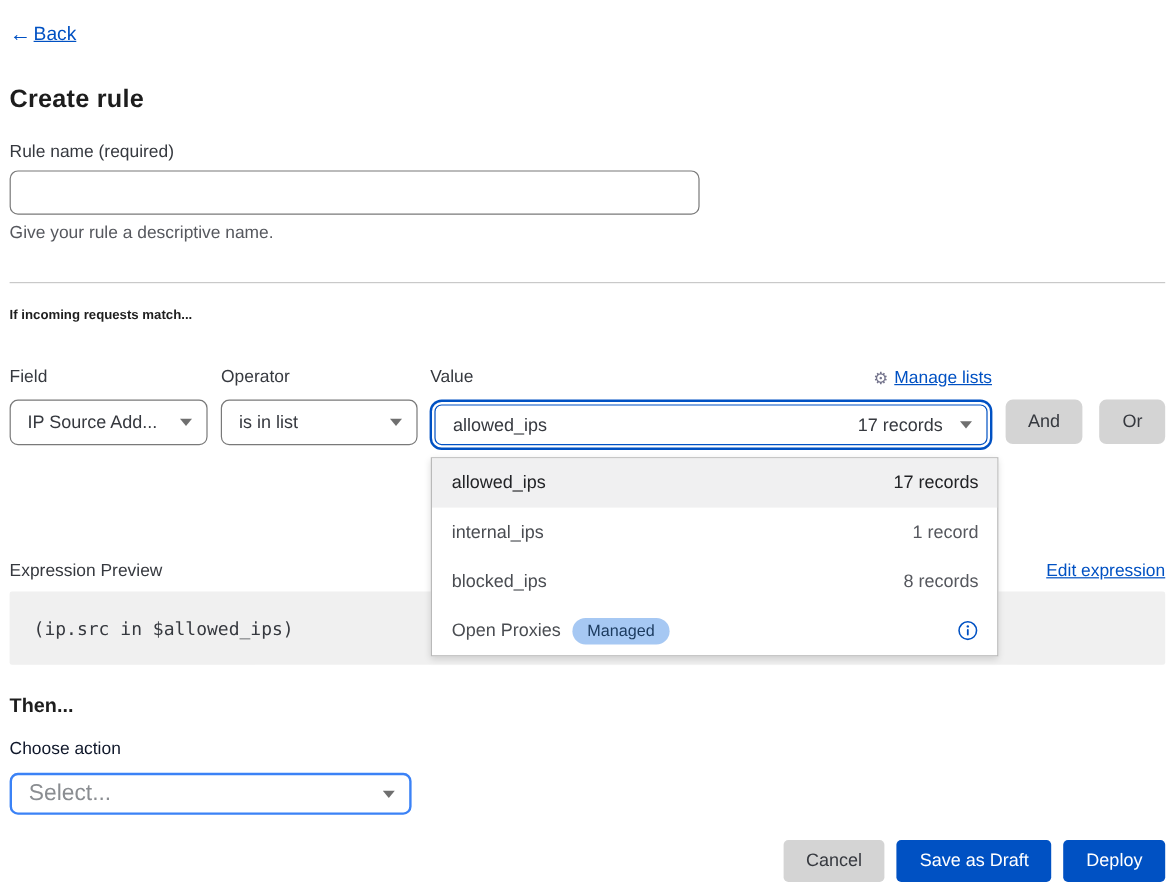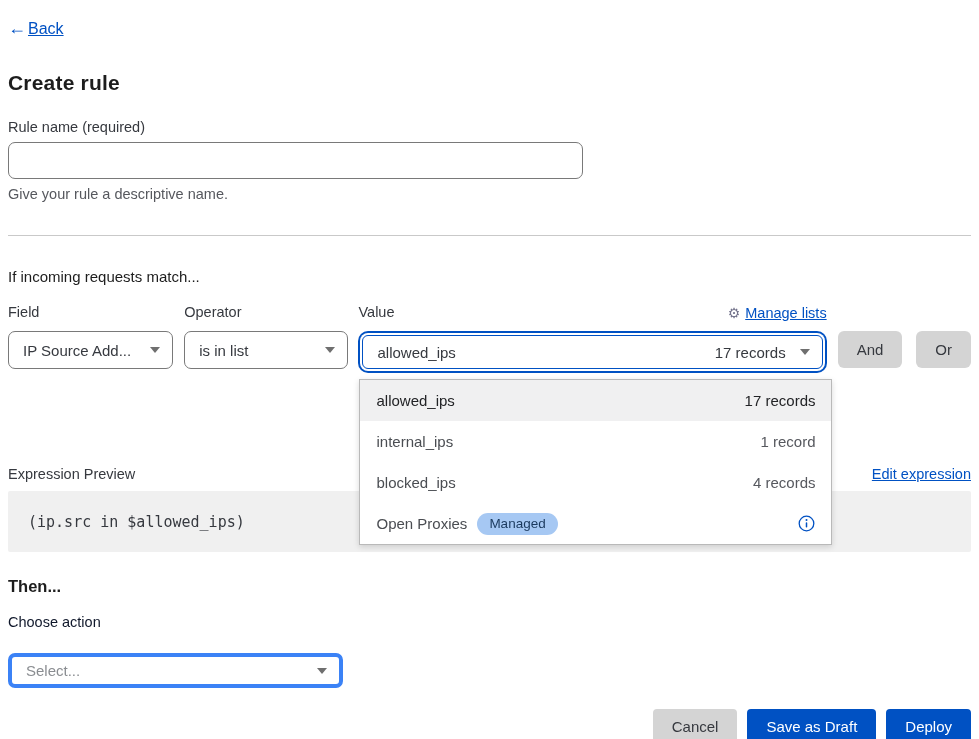--- a/index.html
+++ b/index.html
@@ -18,22 +18,22 @@
   .about-badge svg { display: block; }
 
   
   .rule-name-label { margin-top: 24px; font-size: 14.5px; color: #36393f; }
   .rule-name-input { margin-top: 7px; width: 575px; height: 37px; border: 1px solid #797979; border-radius: 7px; font-size: 15px; padding: 0 12px; color: #36393f; outline: none; display: block; background: #fff; }
   .rule-name-helper { margin-top: 7px; font-size: 14.5px; color: #56585e; }
 
   .divider { border: none; border-top: 1px solid #c9c9c9; margin-top: 33px; }
 
   
-  .match-heading { margin-top: 32px; font-size: 15px; font-weight: 400; color: #1d1d1d; }
-  .match-row { display: flex; align-items: flex-start; margin-top: 19px; }
+  .match-heading { margin-top: 21px; font-size: 11px; font-weight: 700; color: #1d1d1d; }
+  .match-row { display: flex; align-items: flex-start; margin-top: 37px; }
   .col-label { font-size: 14.5px; color: #36393f; height: 17px; }
   .field-col { width: 168px; }
   .operator-col { width: 167px; margin-left: 11px; }
   .value-col { width: 476px; margin-left: 10px; position: relative; }
   .value-head { display: flex; justify-content: space-between; align-items: center; height: 17px; }
   .manage-lists { display: inline-flex; align-items: center; gap: 5px; color: #0051c3; font-size: 14.5px; cursor: pointer; }
   .manage-lists .gear { color: #74748c; font-size: 14px; text-decoration: none; }
   .manage-lists .manage-text { text-decoration: underline; }
 
   .select-box { margin-top: 10px; height: 38px; border: 1px solid #797979; border-radius: 7px; background: #fff; display: flex; align-items: center; justify-content: space-between; padding: 0 12px 0 14px; font-size: 15px; color: #36393f; cursor: pointer; }
@@ -60,21 +60,21 @@
   
   .expr-head { display: flex; justify-content: space-between; align-items: center; margin-top: 97px; }
   .expr-label { font-size: 14.5px; color: #36393f; }
   .edit-expression { color: #0051c3; font-size: 14.5px; text-decoration: underline; cursor: pointer; }
   .expr-block { margin-top: 9px; background: #f0f0f0; height: 61px; border-radius: 2px; display: flex; align-items: center; padding: 0 20px; }
   .expr-code { font-family: "DejaVu Sans Mono", monospace; font-size: 15px; color: #36393f; }
 
   
   .then-heading { margin-top: 25px; font-size: 16.5px; font-weight: 700; color: #1d1d1d; }
   .choose-action-label { margin-top: 18px; font-size: 14.5px; color: #0f172a; }
-  .action-select { margin-top: 23px; width: 335px; height: 35px; border: 4px solid #3b82f6; border-radius: 7px; display: flex; align-items: center; justify-content: space-between; padding: 0 12px 0 14px; font-size: 15px; cursor: pointer; background: #fff; }
+  .action-select { margin-top: 12px; width: 335px; height: 35px; border: 2px solid #3b82f6; border-radius: 7px; display: flex; align-items: center; justify-content: space-between; padding: 0 12px 0 14px; font-size: 19px; cursor: pointer; background: #fff; }
   .action-placeholder { color: #8a8d91; }
 
   
   .footer { display: flex; justify-content: flex-end; gap: 10px; margin-top: 21px; padding-right: 0; }
   .footer .btn { height: 35px; border: none; border-radius: 4px; font-size: 15px; padding: 0 19px; font-family: "Liberation Sans", sans-serif; cursor: pointer; }
   .btn-gray { background: #d4d4d4; color: #36393f; }
   .btn-blue { background: #0051c3; color: #ffffff; }
 </style>
 </head>
 <body>
@@ -133,21 +133,21 @@
         <div class="dropdown-row highlighted">
           <span class="item-name">allowed_ips</span>
           <span class="item-meta">17 records</span>
         </div>
         <div class="dropdown-row">
           <span class="item-name">internal_ips</span>
           <span class="item-meta">1 record</span>
         </div>
         <div class="dropdown-row">
           <span class="item-name">blocked_ips</span>
-          <span class="item-meta">4 records</span>
+          <span class="item-meta">8 records</span>
         </div>
         <div class="dropdown-row">
           <span class="row-left">
             <span class="item-name">Open Proxies</span>
             <span class="managed-pill">Managed</span>
           </span>
           <span class="info-icon">
             <svg width="17" height="17" viewBox="0 0 17 17">
                 <circle cx="8.5" cy="8.5" r="7.3" fill="none" stroke="#0051c3" stroke-width="1.3"></circle>
                 <circle cx="8.5" cy="5" r="1" fill="#0051c3"></circle>

